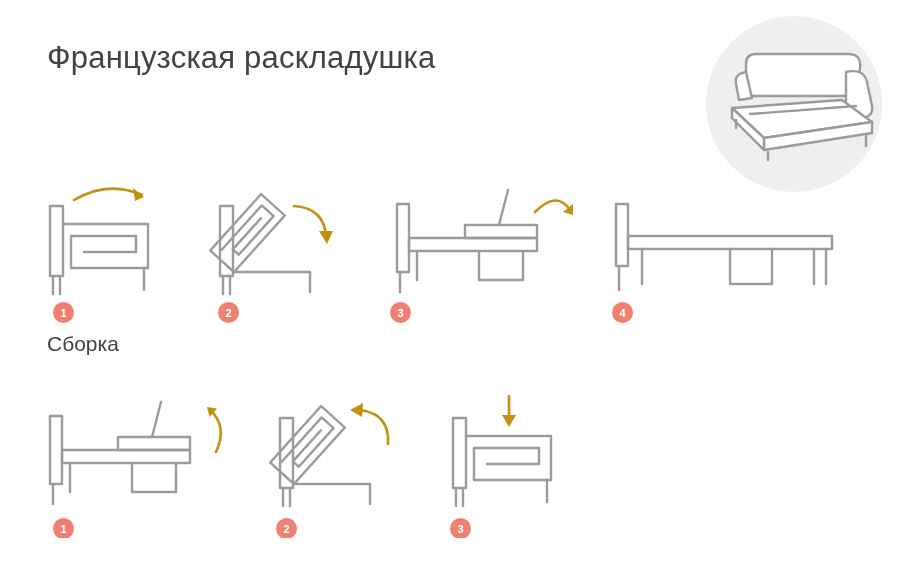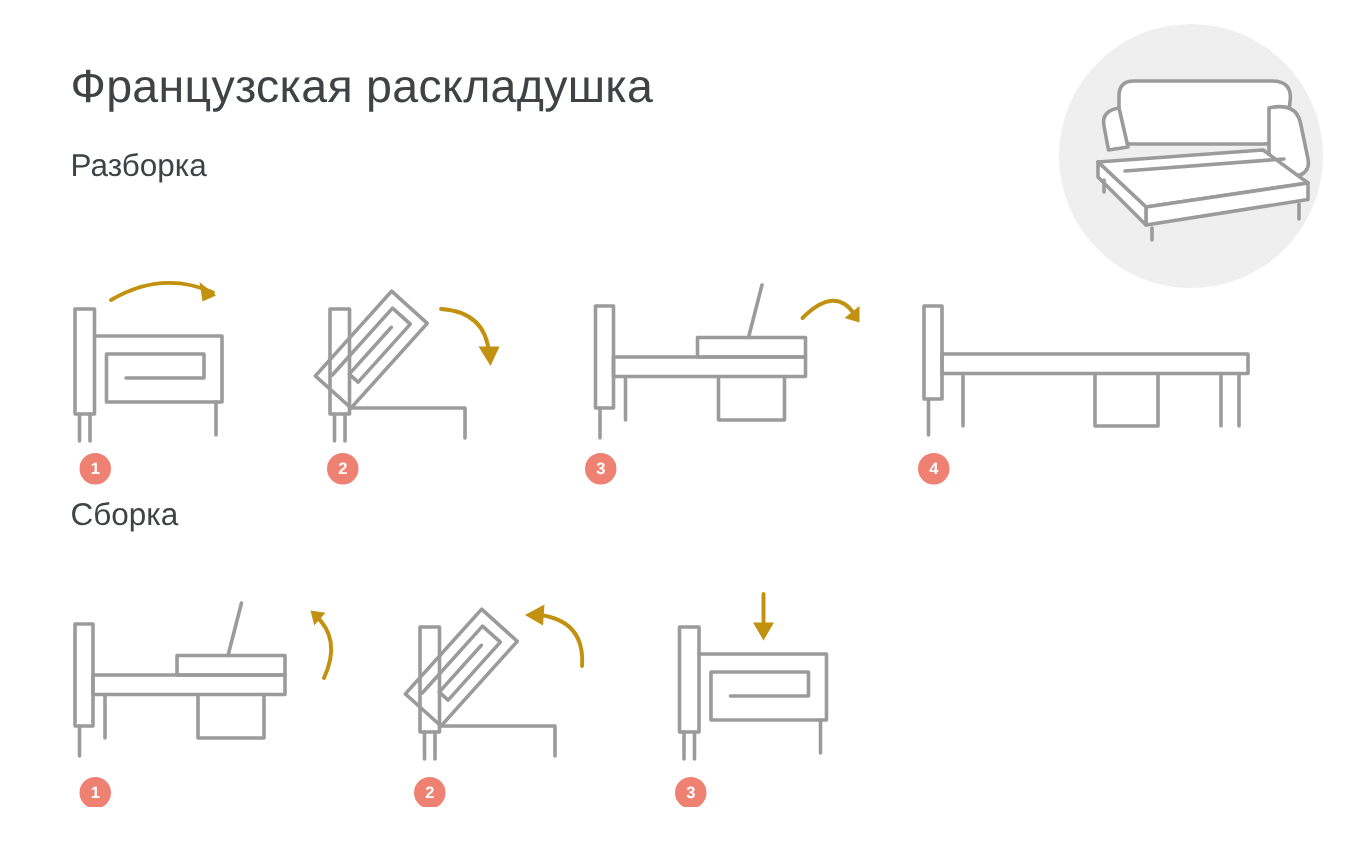--- a/index.html
+++ b/index.html
@@ -37,21 +37,20 @@
       <path class="lnf" d="M 40 56 Q 28 58 30 68 L 33 84 L 46 82 Z"></path>
       <path class="lnf" d="M 140 56 Q 158 52 161 66 L 166 90 Q 168 100 156 102 L 140 104 Z"></path>
       <path class="lnf" d="M 26 92 L 136 84 L 166 106 L 58 122 Z"></path>
       <path class="lnf" d="M 58 122 L 58 134 L 166 117 L 166 106 Z"></path>
       <path class="lnf" d="M 26 92 L 26 102 L 58 134 L 58 122 Z"></path>
       <path class="ln" d="M 44 98 L 150 90"></path>
       <path class="ln" d="M 62 136 L 62 144 M 160 120 L 160 130 M 30 104 L 30 112"></path>
     </svg>
   </div>
 
-  <div class="subtitle sub-raz">Разборка</div>
 
   <div class="step" style="left:40px;top:178px;width:135px;height:150px">
     <svg width="135" height="126" viewBox="0 0 135 126">
       <path class="ar" d="M 34 22 Q 68 2 102 17"></path>
       <path class="arh" d="M 104 19 L 93 10 L 95 23 Z"></path>
       <path class="ln" d="M 10 28 h 13 v 70 h -13 z"></path>
       <path class="ln" d="M 13 98 V 116 M 20 98 V 116 M 104 90 V 112"></path>
       <path class="ln" d="M 23 46 H 108 V 90 H 31 V 58 H 96 V 74 H 44"></path>
     </svg>
     <div class="badge" style="left:13px;top:124px">1</div>

